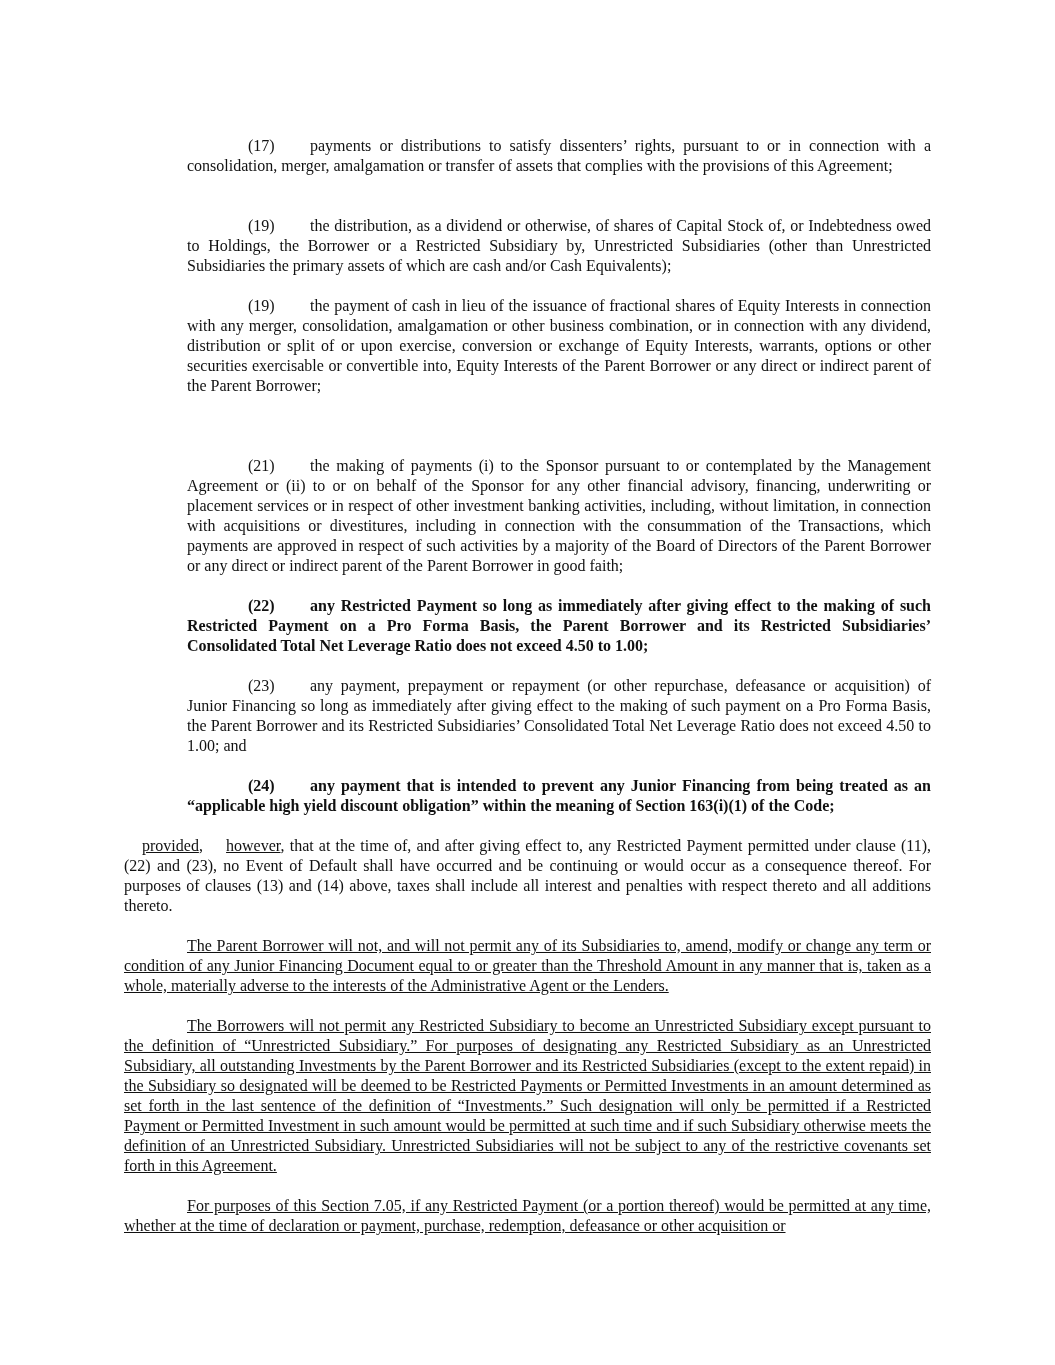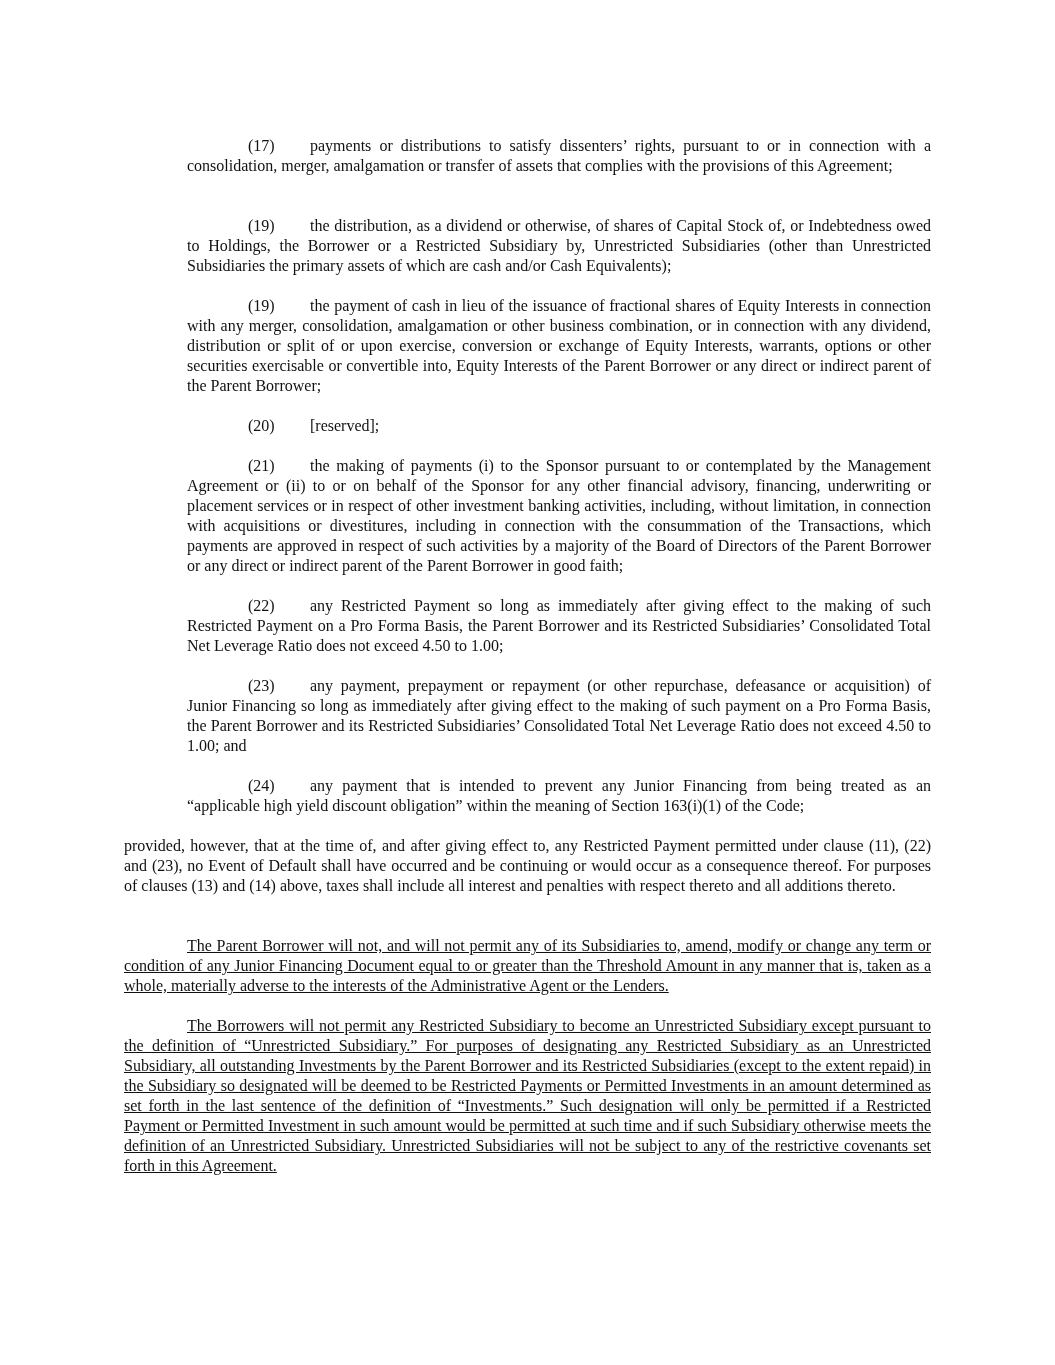--- a/index.html
+++ b/index.html
@@ -42,43 +42,45 @@
       left: 124px;
       width: 807px;
       text-align: justify;
       margin: 0;
     }
     .para.indent {
       text-indent: 63px;
       text-decoration: underline;
     }
     .u {
+      text-decoration: underline;
+      margin-left: 18px;
     }
   </style>
 </head>
 <body>
 
 <div class="page">
 
   <p class="clause" style="top:124px;"><span class="num">(17)</span><span>payments or distributions to satisfy dissenters’ rights, pursuant to or in connection with a consolidation, merger, amalgamation or transfer of assets that complies with the provisions of this Agreement;</span></p>
 
   <p class="clause" style="top:204px;"><span class="num">(19)</span><span>the distribution, as a dividend or otherwise, of shares of Capital Stock of, or Indebtedness owed to Holdings, the Borrower or a Restricted Subsidiary by, Unrestricted Subsidiaries (other than Unrestricted Subsidiaries the primary assets of which are cash and/or Cash Equivalents);</span></p>
 
   <p class="clause" style="top:284px;"><span class="num">(19)</span><span>the payment of cash in lieu of the issuance of fractional shares of Equity Interests in connection with any merger, consolidation, amalgamation or other business combination, or in connection with any dividend, distribution or split of or upon exercise, conversion or exchange of Equity Interests, warrants, options or other securities exercisable or convertible into, Equity Interests of the Parent Borrower or any direct or indirect parent of the Parent Borrower;</span></p>
 
-  <p class="clause" style="top:404px;"><span class="num">(20)</span><span>[reserved];</span></p>
 
   <p class="clause" style="top:444px;"><span class="num">(21)</span><span>the making of payments (i) to the Sponsor pursuant to or contemplated by the Management Agreement or (ii) to or on behalf of the Sponsor for any other financial advisory, financing, underwriting or placement services or in respect of other investment banking activities, including, without limitation, in connection with acquisitions or divestitures, including in connection with the consummation of the Transactions, which payments are approved in respect of such activities by a majority of the Board of Directors of the Parent Borrower or any direct or indirect parent of the Parent Borrower in good faith;</span></p>
 
-  <p class="clause" style="top:584px;"><span class="num">(22)</span><span>any Restricted Payment so long as immediately after giving effect to the making of such Restricted Payment on a Pro Forma Basis, the Parent Borrower and its Restricted Subsidiaries’ Consolidated Total Net Leverage Ratio does not exceed 4.50 to 1.00;</span></p>
+  <p class="clause" style="top:584px;font-weight:bold;"><span class="num">(22)</span><span>any Restricted Payment so long as immediately after giving effect to the making of such Restricted Payment on a Pro Forma Basis, the Parent Borrower and its Restricted Subsidiaries’ Consolidated Total Net Leverage Ratio does not exceed 4.50 to 1.00;</span></p>
 
   <p class="clause" style="top:664px;"><span class="num">(23)</span><span>any payment, prepayment or repayment (or other repurchase, defeasance or acquisition) of Junior Financing so long as immediately after giving effect to the making of such payment on a Pro Forma Basis, the Parent Borrower and its Restricted Subsidiaries’ Consolidated Total Net Leverage Ratio does not exceed 4.50 to 1.00; and</span></p>
 
-  <p class="clause" style="top:764px;"><span class="num">(24)</span><span>any payment that is intended to prevent any Junior Financing from being treated as an “applicable high yield discount obligation” within the meaning of Section 163(i)(1) of the Code;</span></p>
+  <p class="clause" style="top:764px;font-weight:bold;"><span class="num">(24)</span><span>any payment that is intended to prevent any Junior Financing from being treated as an “applicable high yield discount obligation” within the meaning of Section 163(i)(1) of the Code;</span></p>
 
   <p class="para" style="top:824px;"><span class="u">provided</span><span>, </span><span class="u">however</span><span>, that at the time of, and after giving effect to, any Restricted Payment permitted under clause (11), (22) and (23), no Event of Default shall have occurred and be continuing or would occur as a consequence thereof. For purposes of clauses (13) and (14) above, taxes shall include all interest and penalties with respect thereto and all additions thereto.</span></p>
 
   <p class="para indent" style="top:924px;">The Parent Borrower will not, and will not permit any of its Subsidiaries to, amend, modify or change any term or condition of any Junior Financing Document equal to or greater than the Threshold Amount in any manner that is, taken as a whole, materially adverse to the interests of the Administrative Agent or the Lenders.</p>
 
   <p class="para indent" style="top:1004px;">The Borrowers will not permit any Restricted Subsidiary to become an Unrestricted Subsidiary except pursuant to the definition of “Unrestricted Subsidiary.”  For purposes of designating any Restricted Subsidiary as an Unrestricted Subsidiary, all outstanding Investments by the Parent Borrower and its Restricted Subsidiaries (except to the extent repaid) in the Subsidiary so designated will be deemed to be Restricted Payments or Permitted Investments in an amount determined as set forth in the last sentence of the definition of “Investments.”  Such designation will only be permitted if a Restricted Payment or Permitted Investment in such amount would be permitted at such time and if such Subsidiary otherwise meets the definition of an Unrestricted Subsidiary. Unrestricted Subsidiaries will not be subject to any of the restrictive covenants set forth in this Agreement.</p>
 
+  <p class="para indent" style="top:1184px;">For purposes of this Section 7.05, if any Restricted Payment (or a portion thereof) would be permitted at any time, whether at the time of declaration or payment, purchase, redemption, defeasance or other acquisition or</p>
 
 </div>
 
 </body></html>

